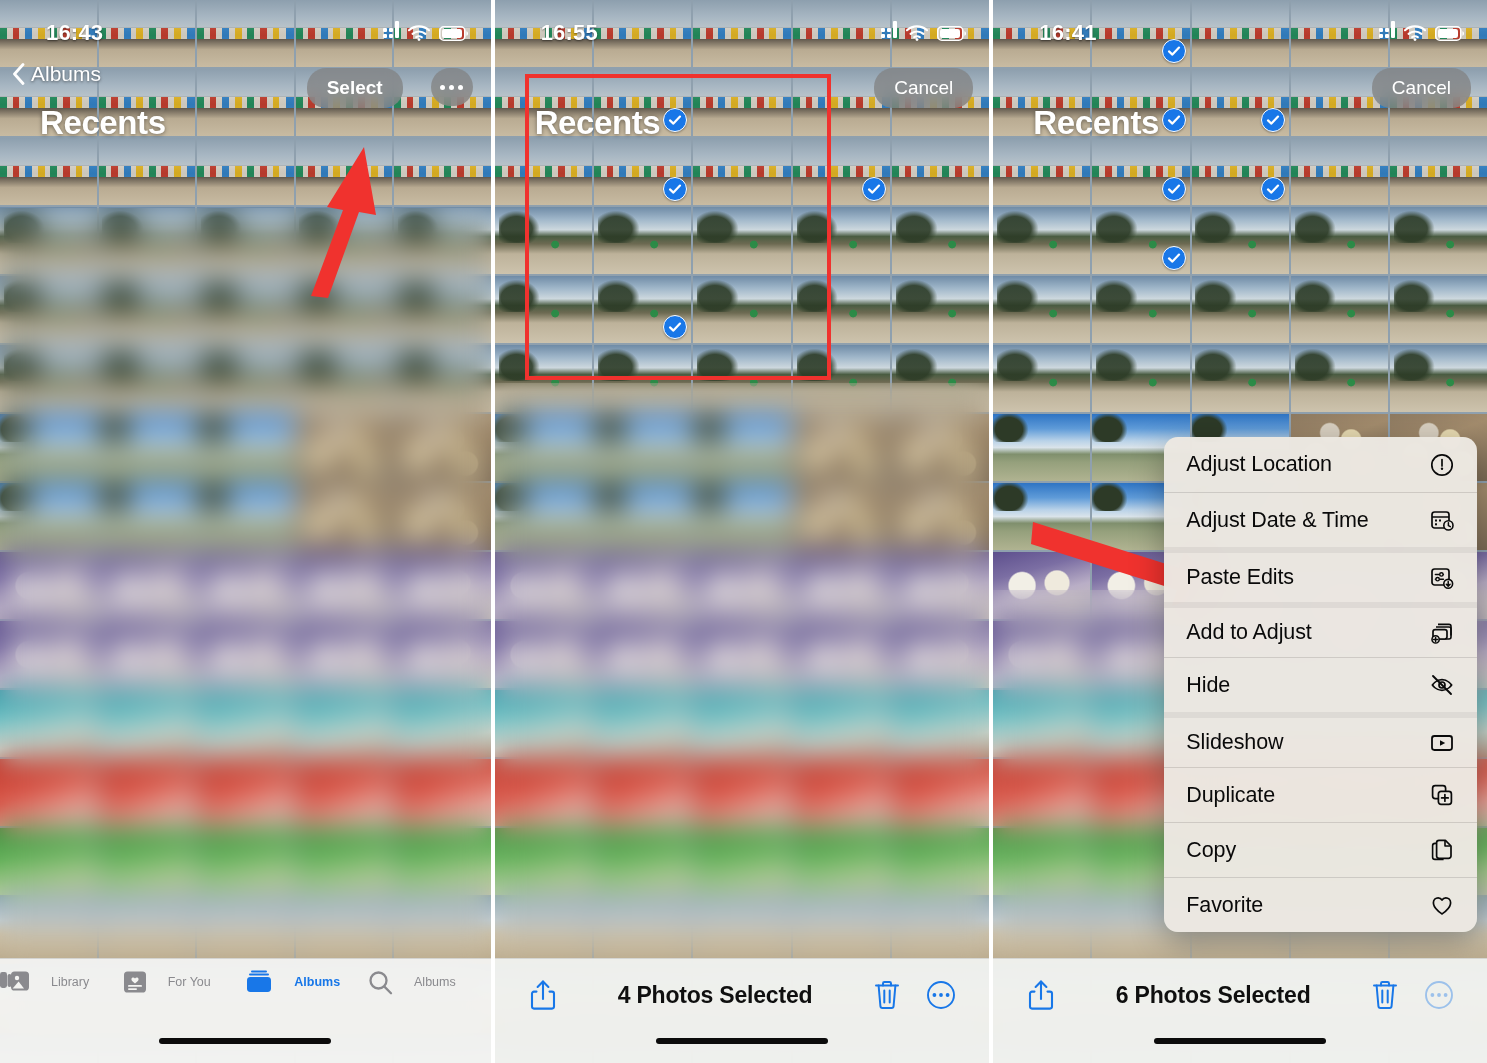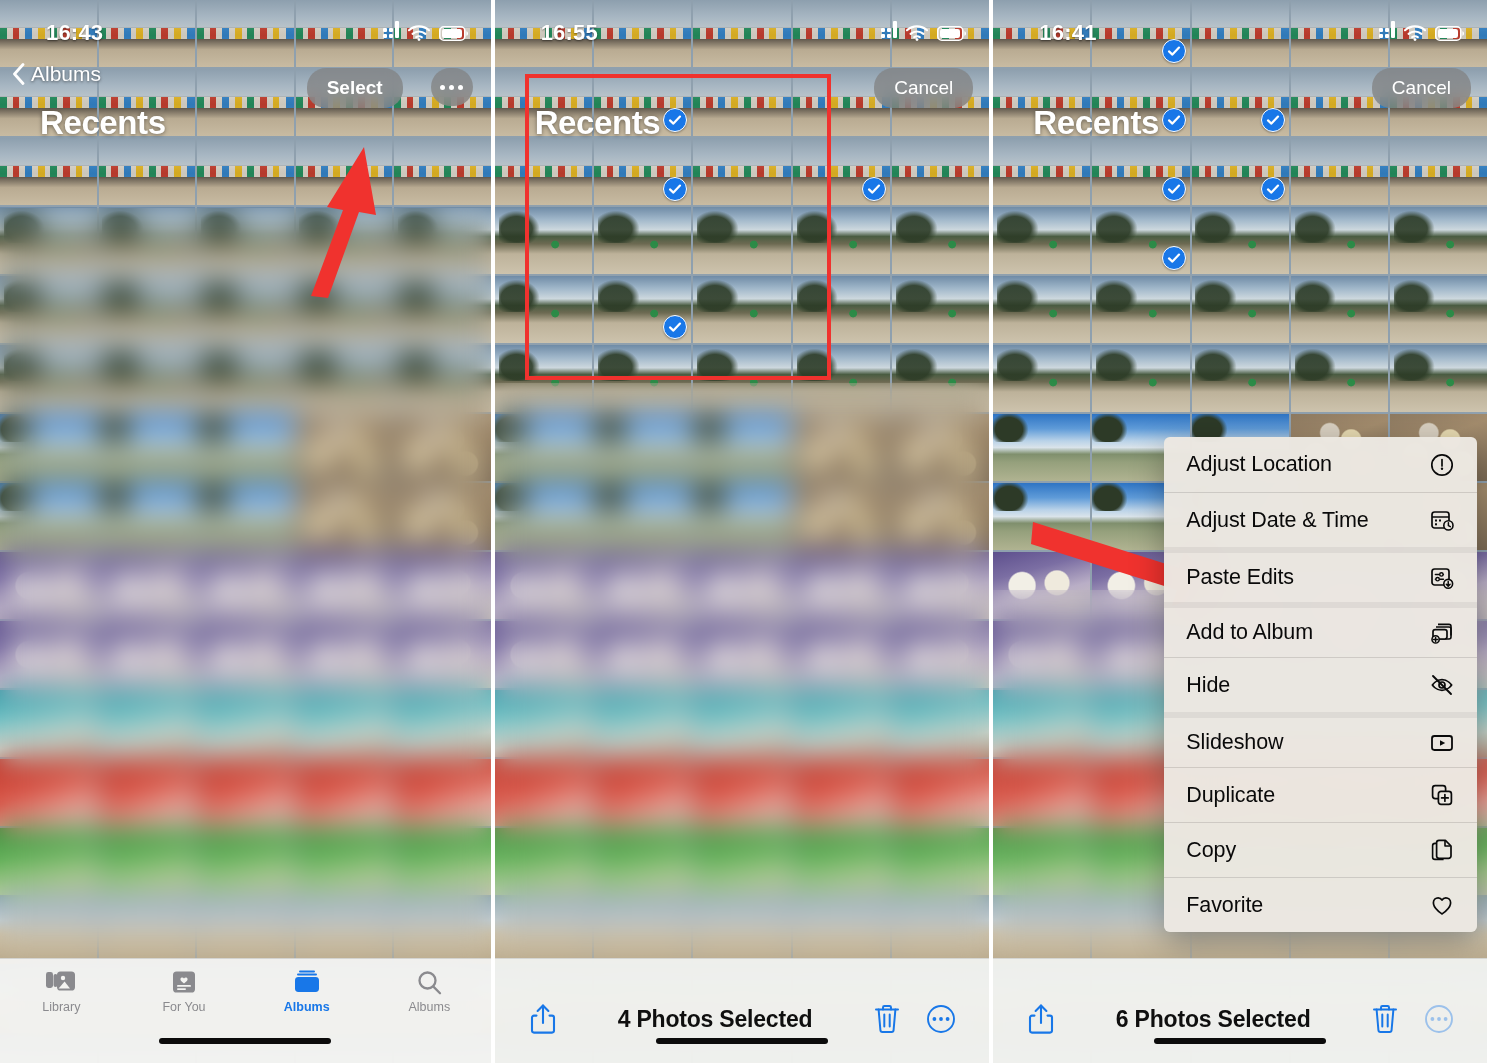--- a/index.html
+++ b/index.html
@@ -165,31 +165,31 @@
   .check svg { width:14px; height:14px; }
 
   
   .tabbar {
     position:absolute; left:0; right:0; bottom:0; height:105px; z-index:40;
     background: rgba(244,244,242,.94);
     backdrop-filter: blur(18px);
     border-top:.5px solid rgba(0,0,0,.12);
     display:flex; align-items:flex-start; padding-top:10px;
   }
-  .tab { flex:1; display:flex; flex-direction:column; align-items:center; gap:5px; }
+  .tab { flex:1; display:flex; flex-direction:row; align-items:center; gap:21px; }
   .tab .ic { height:26px; display:flex; align-items:center; }
   .tab span { font-size:12.5px; color:#8a8a8e; }
   .tab.active span { color:#1877e8; font-weight:600; }
 
   .selbar {
     position:absolute; left:0; right:0; bottom:0; height:105px; z-index:40;
     background: rgba(240,241,238,.96);
     backdrop-filter: blur(18px);
     border-top:.5px solid rgba(0,0,0,.1);
-    display:flex; align-items:center; padding: 16px 28px 0; margin-top: 39px;
+    display:flex; align-items:flex-start; padding: 16px 28px 0; margin-top: 39px;
   }
   .selbar .lbl {
     flex:1; text-align:center; font-size:23px; font-weight:700; color:#0f0f0f;
     line-height:40px; letter-spacing:-.2px;
   }
   .selbar .ic { width:40px; height:40px; display:flex; align-items:center; justify-content:center; }
   .selbar .right { display:flex; gap:14px; }
   .homebar {
     position:absolute; left:50%; transform:translateX(-50%); bottom:19px;
     width:172px; height:6px; border-radius:3px; background:#0b0b0b; z-index:45;
@@ -198,21 +198,21 @@
   
   .redrect {
     position:absolute; border:4px solid #f0322e; z-index:35; pointer-events:none;
   }
   .arrow { position:absolute; z-index:36; pointer-events:none; }
 
   
   .ctxmenu {
     position:absolute; z-index:38;
     background: rgba(236,232,226,.97);
-    border-radius:6px;
+    border-radius:14px;
     overflow:hidden;
     box-shadow: 0 10px 34px rgba(0,0,0,.30);
     backdrop-filter: blur(26px);
   }
   .mi {
     display:flex; align-items:center; justify-content:space-between;
     padding: 0 22px 0 22px; height:55px;
     font-size:21.5px; color:#0a0a0a; letter-spacing:-.1px;
   }
   .mi + .mi { border-top:.5px solid rgba(0,0,0,.12); }
@@ -1243,21 +1243,21 @@
               <rect x="2" y="3" width="17" height="16" rx="2.6" fill="none" stroke="#0a0a0a" stroke-width="1.7"></rect>
               <path d="M5.4 8.4h8M5.4 13.2h8" stroke="#0a0a0a" stroke-width="1.5" stroke-linecap="round"></path>
               <circle cx="11.4" cy="8.4" r="1.7" fill="#ece8e2" stroke="#0a0a0a" stroke-width="1.4"></circle>
               <circle cx="7.6" cy="13.2" r="1.7" fill="#ece8e2" stroke="#0a0a0a" stroke-width="1.4"></circle>
               <circle cx="18.2" cy="17.8" r="4.4" fill="#ece8e2" stroke="#0a0a0a" stroke-width="1.6"></circle>
               <path d="M18.2 15.4v4.6M16.3 18.3l1.9 1.9 1.9-1.9" stroke="#0a0a0a" stroke-width="1.5" stroke-linecap="round" stroke-linejoin="round" fill="none"></path>
             </svg>
           </span>
         </div>
         <div class="mi groupstart">
-          <span>Add to Album</span>
+          <span>Add to Adjust</span>
           <span class="mic">
             <svg viewBox="0 0 24 24">
               <path d="M8 3.4h11a2 2 0 0 1 2 2v9" fill="none" stroke="#0a0a0a" stroke-width="1.6"></path>
               <path d="M6 6h13a2 2 0 0 1 2 2v8a2 2 0 0 1-2 2H9" fill="none" stroke="#0a0a0a" stroke-width="1.6"></path>
               <rect x="3" y="8.6" width="14" height="9.4" rx="2.2" fill="#ece8e2" stroke="#0a0a0a" stroke-width="1.7"></rect>
               <circle cx="5.6" cy="18.4" r="3.6" fill="#ece8e2" stroke="#0a0a0a" stroke-width="1.6"></circle>
               <path d="M5.6 16.4v4M3.6 18.4h4" stroke="#0a0a0a" stroke-width="1.5" stroke-linecap="round"></path>
             </svg>
           </span>
         </div>

